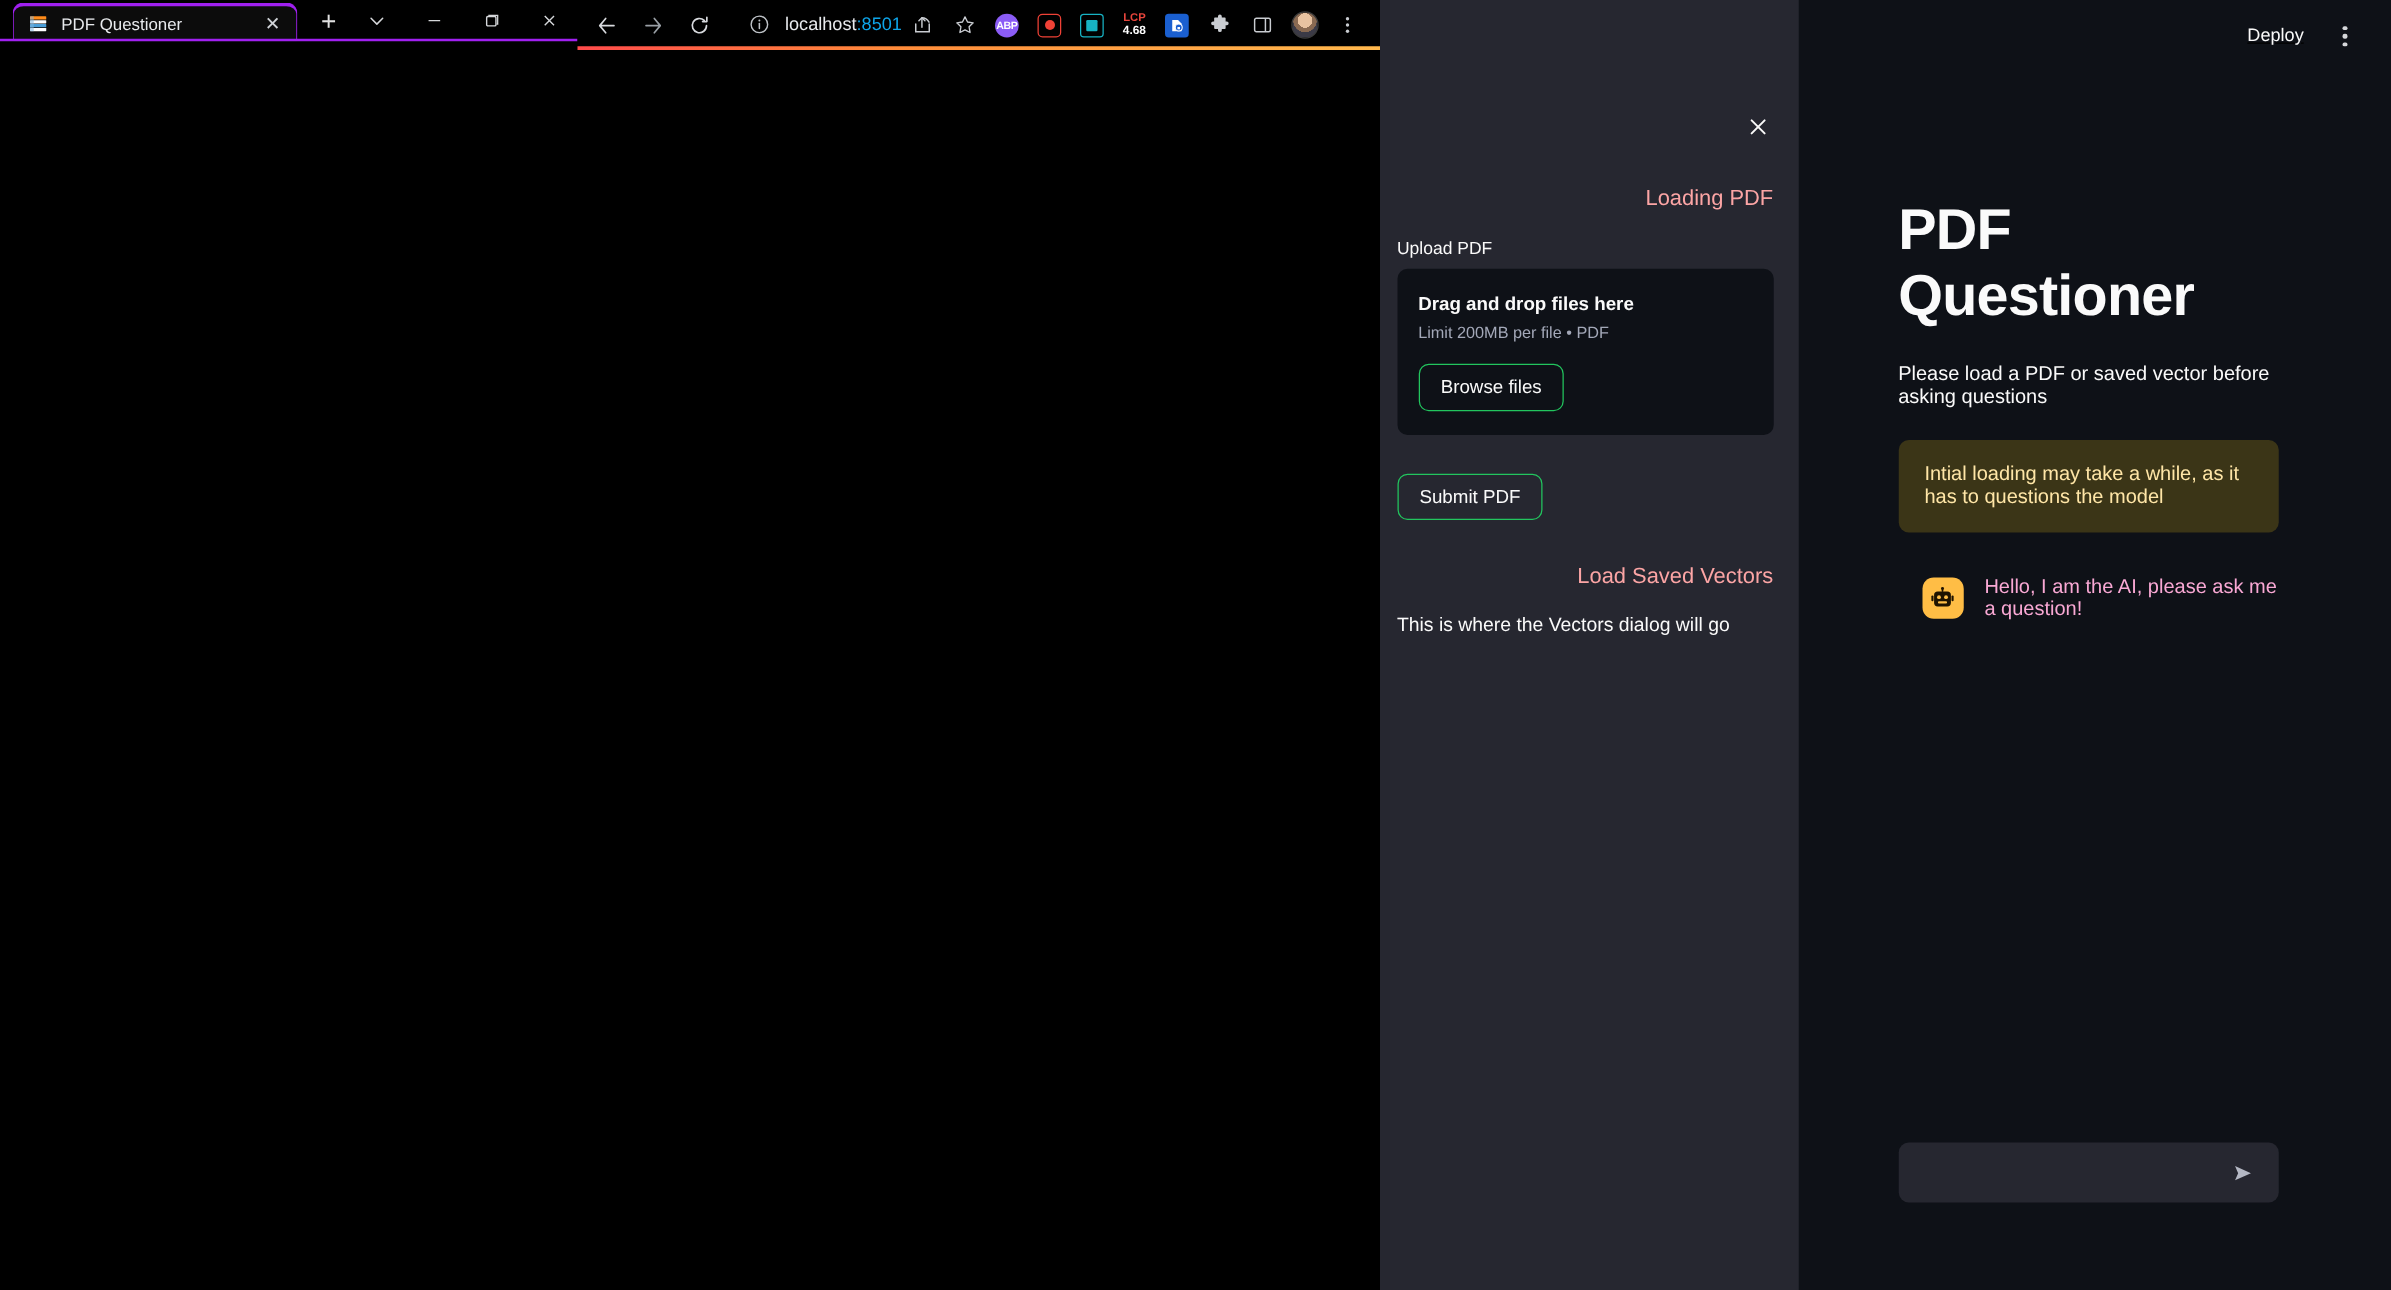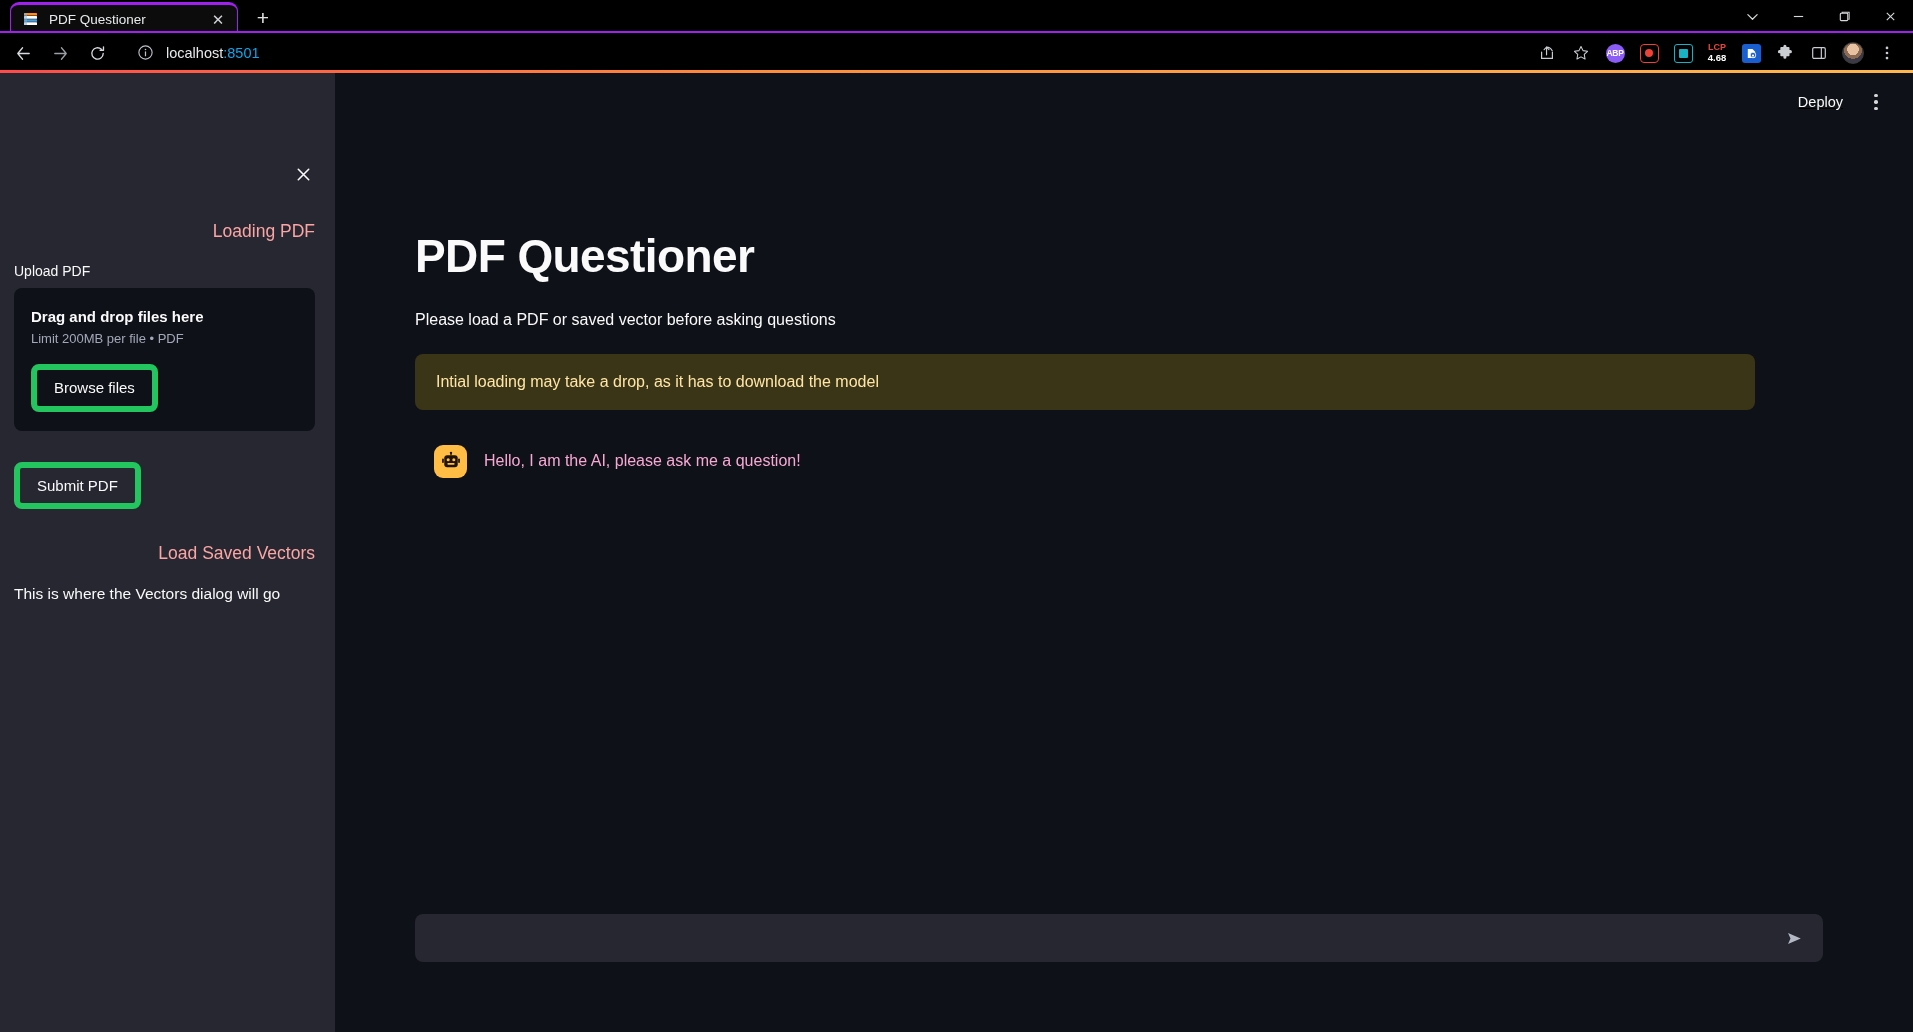--- a/index.html
+++ b/index.html
@@ -4,21 +4,21 @@
 <style>
   * { box-sizing: border-box; margin: 0; padding: 0; }
   html, body {
     width: 1913px; height: 1032px;
     background: #000;
     font-family: "Liberation Sans", "DejaVu Sans", sans-serif;
     overflow: hidden;
   }
 
   
-  .browser { width: 1913px; height: 1032px; display: flex; flex-direction: column; }
+  .browser { width: 1913px; height: 1032px; display: flex; flex-direction: row; }
 
   .tabstrip {
     height: 33px; background: #000; display: flex; align-items: flex-end;
     position: relative; flex: 0 0 33px;
   }
   .tab {
     margin-left: 10px; width: 228px; height: 31px;
     background: #0c0c0c; border-radius: 9px 9px 0 0;
     display: flex; align-items: center; padding: 0 8px 0 12px;
     position: relative; border-top: 3px solid #a020f0;
@@ -127,21 +127,21 @@
   }
   .sb-label { font-size: 14px; color: #fafafa; margin-bottom: 9px; }
   .dropzone {
     background: #0e1117; border-radius: 8px; padding: 20px 17px 19px 17px;
     margin-bottom: 31px;
   }
   .dz-title { font-size: 15px; font-weight: 600; color: #fafafa; margin-bottom: 6px; }
   .dz-sub { font-size: 13px; color: #a3a8b8; margin-bottom: 18px; }
   .btn {
     display: inline-block; background: transparent; color: #fafafa;
-    border: 6px solid #22c55e; border-radius: 8px;
+    border: 1px solid #22c55e; border-radius: 8px;
     padding: 8px 17px; font-size: 15px; font-family: inherit; line-height: 1.3;
   }
   .btn-submit { margin-bottom: 34px; }
   .sb-body { font-size: 15.5px; color: #fafafa; }
 
   .main {
     position: absolute; left: 335px; right: 0; top: 0; bottom: 0;
     padding: 0;
   }
   .topbar {
@@ -362,21 +362,21 @@
         <div class="kebab">
           <i></i>
           <i></i>
           <i></i>
         </div>
       </div>
 
       <div class="content">
         <h1 class="page-title">PDF Questioner</h1>
         <div class="page-sub">Please load a PDF or saved vector before asking questions</div>
-        <div class="warning">Intial loading may take a drop, as it has to download the model</div>
+        <div class="warning">Intial loading may take a while, as it has to questions the model</div>
 
         <div class="chat-msg">
           <span class="bot-avatar">
             <svg width="20" height="20" viewBox="0 0 22 22">
               <path d="M11 2.2v2" stroke="#1f1300" stroke-width="1.5" stroke-linecap="round"></path>
               <circle cx="11" cy="2" r="1.3" fill="#1f1300"></circle>
               <rect x="3.6" y="4.6" width="14.8" height="13.2" rx="3.2" fill="#1f1300"></rect>
               <circle cx="7.9" cy="9.6" r="1.7" fill="#ffbd45"></circle>
               <circle cx="14.1" cy="9.6" r="1.7" fill="#ffbd45"></circle>
               <rect x="7" y="13.2" width="8" height="1.9" rx="0.9" fill="#ffbd45"></rect>

